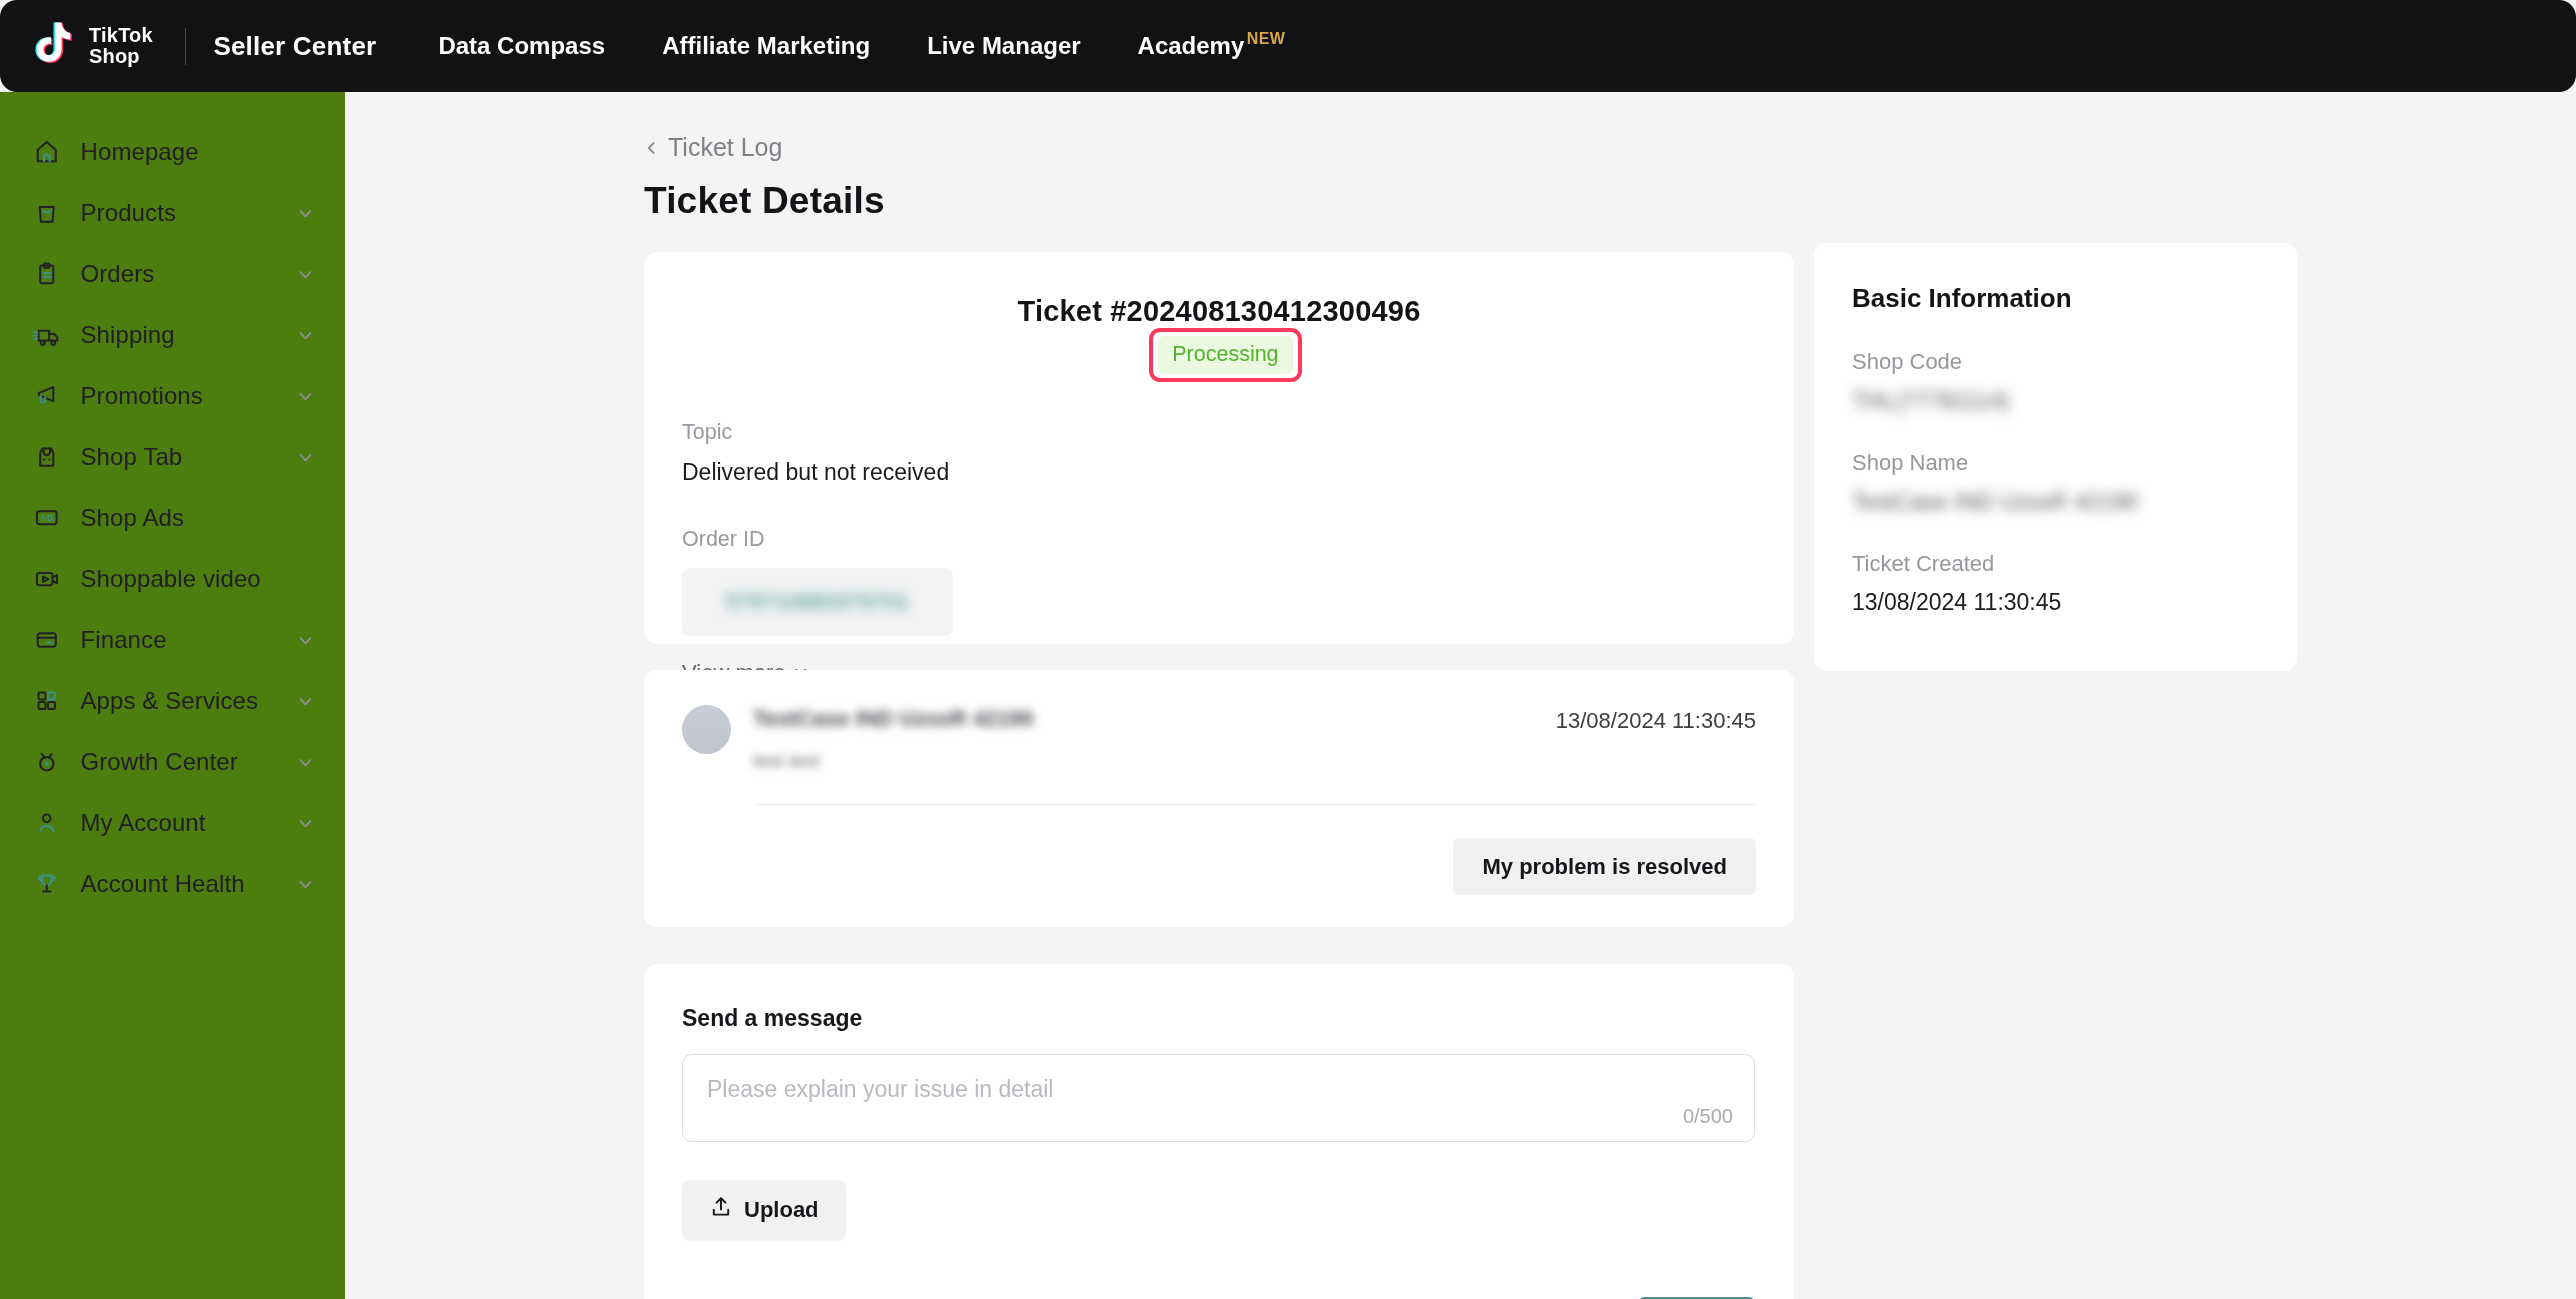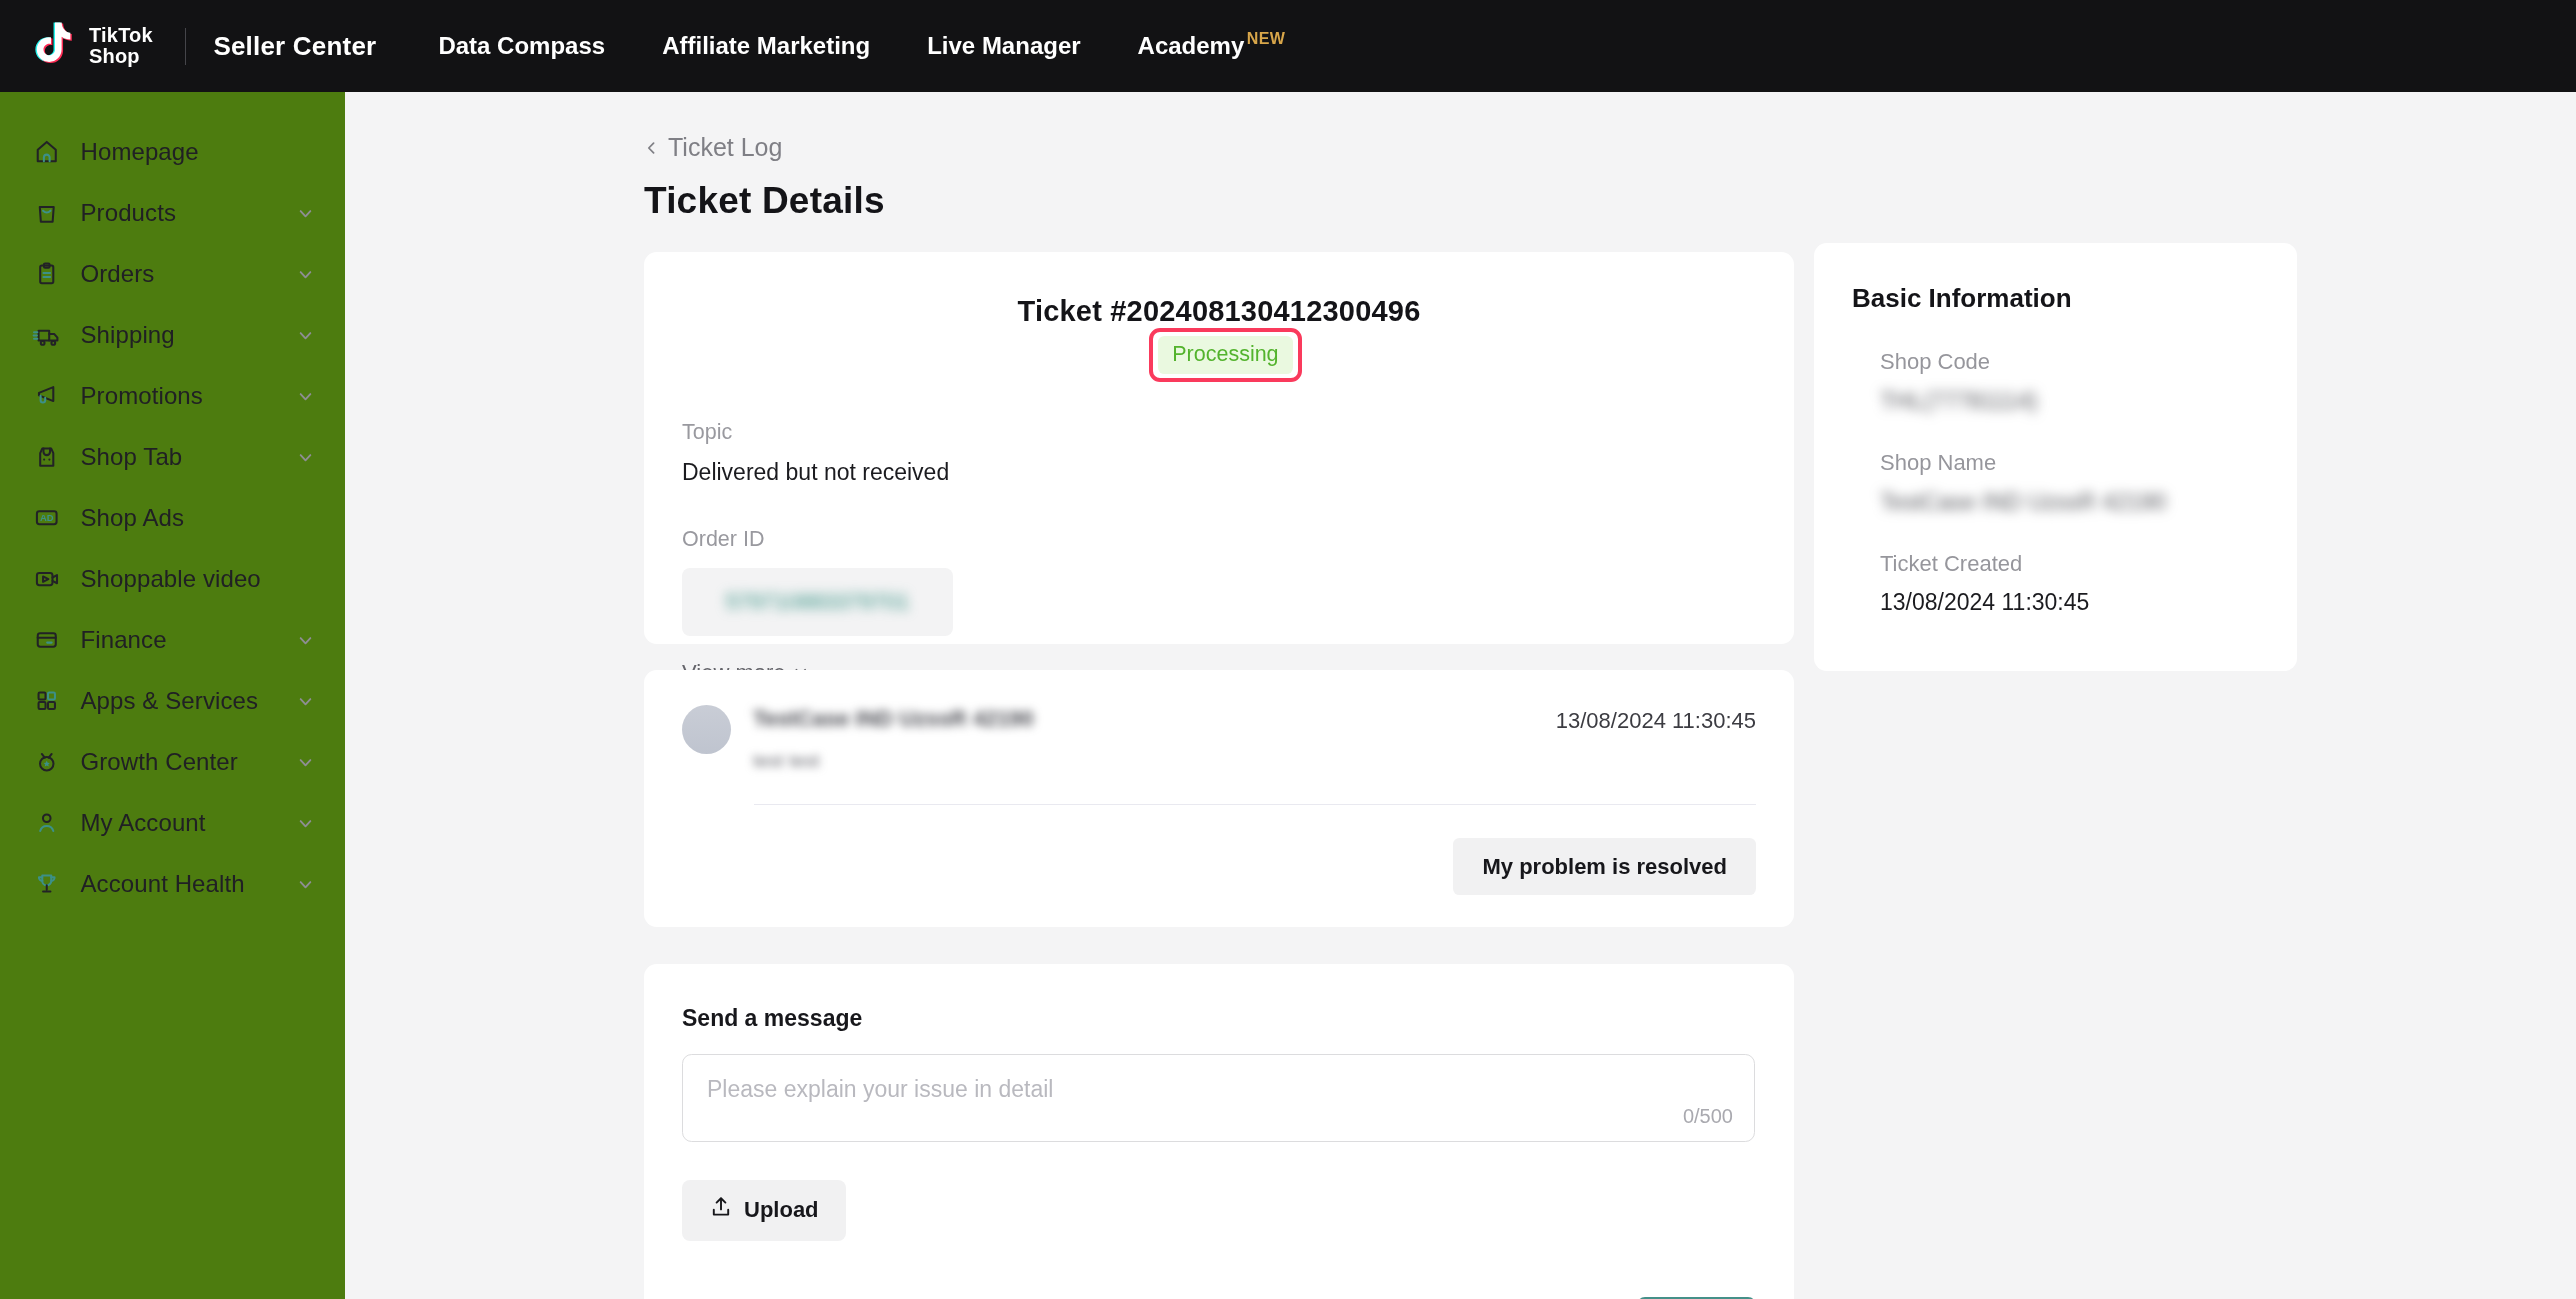--- a/index.html
+++ b/index.html
@@ -2,21 +2,21 @@
 <html style="font-size:12.8px"><head>
 <meta charset="utf-8">
 <style>
   * { margin:0; padding:0; box-sizing:border-box; }
   html,body { width:2576px; height:1300px; overflow:hidden; background:#f4f4f5;
               font-family:"Liberation Sans", sans-serif; }
   .page { position:relative; width:2576px; height:1300px; }
 
   
   .hdr { position:absolute; left:0; top:0; width:2576px; height:92px; background:#121214;
-         display:flex; align-items:center; padding-left:32px; color:#fff; }
+         display:flex; align-items:center; padding-left:32px; color:#fff;border-radius:17px; }
   .logo-wrap { display:flex; align-items:center; gap:11px; cursor:pointer; }
   .logo-text { font-size:20px; font-weight:800; line-height:1.06; letter-spacing:0.2px; }
   .logo-divider { width:1.6px; height:37px; background:#45454a; margin:0 27px 0 32px; }
   .product-name { font-size:26px; font-weight:700; letter-spacing:0.2px; }
   .hdr-nav { display:flex; align-items:center; margin-left:62px; gap:57px; }
   .hdr-nav a { color:#fff; font-size:24px; font-weight:600; text-decoration:none; position:relative; cursor:pointer; }
   .new-badge { color:#d8a64a; font-size:16px; font-weight:800; position:relative; top:-9.6px; margin-left:2.4px; letter-spacing:0.4px; }
   .hdr-icons { position:absolute; right:0; top:0; height:92px; width:558px; }
 
   
@@ -75,21 +75,21 @@
                 border:none; border-radius:8px; height:61px; padding:0 27px; font-size:22px; font-weight:600;
                 color:#17171b; font-family:inherit; cursor:pointer; }
   .send-row { margin-top:56px; display:flex; justify-content:flex-end; }
   .send-btn { background:#459089; color:#fff; border:none; border-radius:8px; height:62px; min-width:108px;
               padding:0 30px; font-size:24px; font-weight:600; font-family:inherit; cursor:pointer; }
 
   
   .right-panel { position:absolute; left:1814px; top:243px; width:483px; height:428px; background:#fff;
                  border-radius:12.8px; padding:40px 38px; }
   .rp-title { font-size:26px; font-weight:700; color:#141418; }
-  .rp-field { margin-top:35px;margin-left:28px; }
+  .rp-field { margin-top:35px; }
   .rp-label { font-size:22px; color:#96969c; }
   .rp-value { margin-top:12.8px; font-size:23px; color:#1b1b1f; }
   .rp-blur { filter:blur(5.6px); color:#55565c; }
 </style>
 </head>
 <body>
 
 <div class="page">
 
   <header class="hdr">

